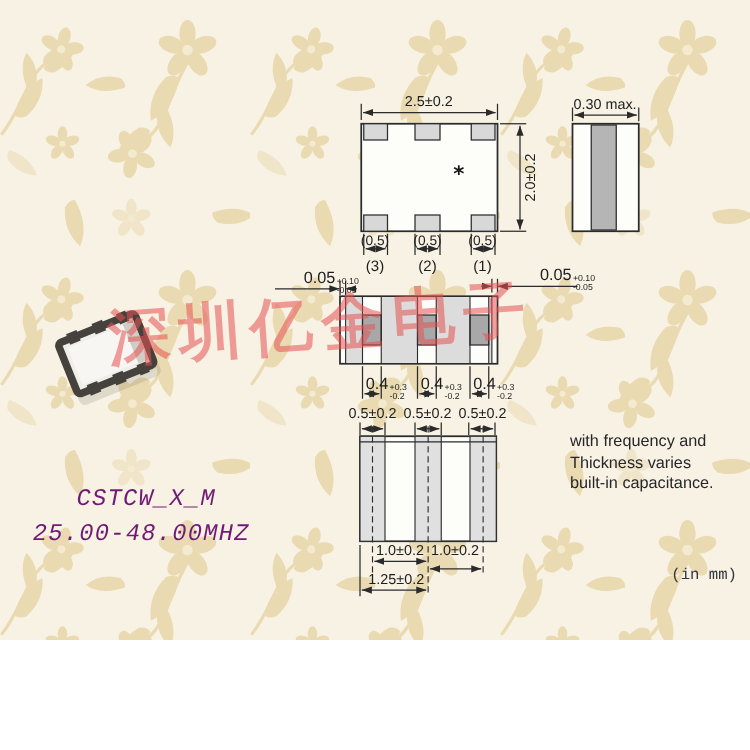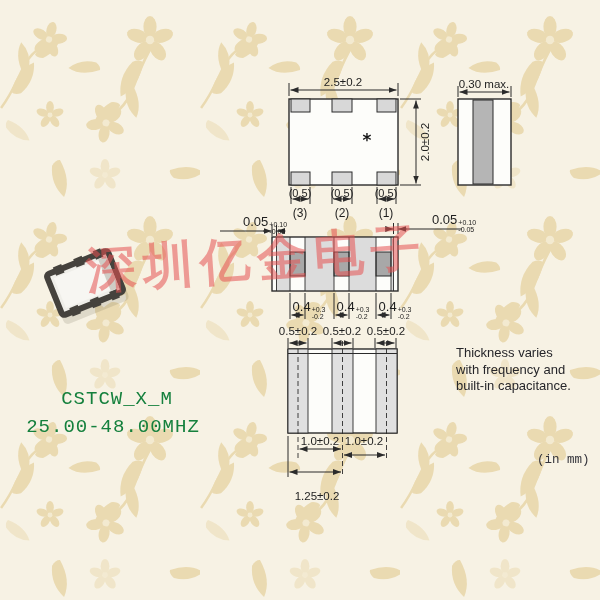--- a/index.html
+++ b/index.html
@@ -1,28 +1,28 @@
 <!DOCTYPE html>
 <html><head>
 <meta charset="utf-8">
 <style>
   html,body{margin:0;padding:0;}
   body{width:600px;height:600px;font-family:"Liberation Sans",sans-serif;}
-  .canvas{position:relative;width:600px;height:600px;overflow:hidden;background:#f7f2e4;}
+  .canvas{position:relative;width:600px;height:512px;overflow:hidden;background:#f7f2e4;}
   .canvas svg{position:absolute;left:0;top:0;}
   .lbl{position:absolute;color:#1e1e1e;font-size:11.5px;white-space:nowrap;}
   .clabel{transform:translateX(-50%);}
   .dim-base{font-size:13px;margin-left:24px;}
   .tolstack{display:inline-flex;flex-direction:column;font-size:7px;line-height:7px;vertical-align:-1px;margin-left:1px;}
   .vdim{transform:translate(-50%,-50%) rotate(-90deg);}
   .pin{font-size:12px;}
   .eiaj{position:absolute;transform:translate(-50%,-50%);font-size:17px;font-weight:bold;color:#161616;font-family:"DejaVu Sans",sans-serif;}
   .notes{position:absolute;left:456px;top:345px;color:#26262a;font-size:13px;line-height:16.5px;}
   .inmm{position:absolute;left:537px;top:453px;color:#33333a;font-size:12.5px;font-family:Liberation Mono, monospace;}
-  .prod{position:absolute;color:#15803d;font-family:"Liberation Mono","DejaVu Sans Mono",monospace;font-size:19px;letter-spacing:1px;white-space:nowrap;transform:translateX(-50%);}
+  .prod{position:absolute;color:#701a75;font-family:"Liberation Mono","DejaVu Sans Mono",monospace;font-size:19px;letter-spacing:1px;white-space:nowrap;transform:translateX(-50%);font-style:italic;}
   .prod-cn{font-family:"DejaVu Sans",sans-serif;letter-spacing:2px;}
   .watermark{position:absolute;left:86px;top:226px;font-size:50px;font-weight:700;letter-spacing:7px;color:rgba(230,82,82,0.55);transform:rotate(-4deg);font-family:"DejaVu Sans",sans-serif;white-space:nowrap;}
 </style>
 </head>
 <body>
 
 <div class="canvas">
 
   <svg width="600" height="600" viewBox="0 0 600 600">
     <defs>
@@ -240,25 +240,25 @@
         <span>+0.3</span>
         <span>-0.2</span>
       </span></div>
 
   <div class="lbl clabel" style="left:298px;top:325px;">0.5±0.2</div>
   <div class="lbl clabel" style="left:342px;top:325px;">0.5±0.2</div>
   <div class="lbl clabel" style="left:386px;top:325px;">0.5±0.2</div>
 
   <div class="lbl clabel" style="left:320px;top:435px;">1.0±0.2</div>
   <div class="lbl clabel" style="left:364px;top:435px;">1.0±0.2</div>
-  <div class="lbl clabel" style="left:317px;top:458px;margin-top:32px;">1.25±0.2</div>
+  <div class="lbl clabel" style="left:317px;top:458px;">1.25±0.2</div>
 
   <div class="notes">
+    <div>with frequency and</div>
     <div>Thickness varies</div>
-    <div>with frequency and</div>
     <div>built-in capacitance.</div>
   </div>
   <div class="inmm">(in mm)</div>
 
   <div class="prod" style="left:117px;top:388px;">CSTCW_X_M</div>
   <div class="prod" style="left:113px;top:416px;text-align:right;">25.00-48.00MHZ</div>
 
   <div class="watermark">深圳亿金电子</div>
 
 </div>

